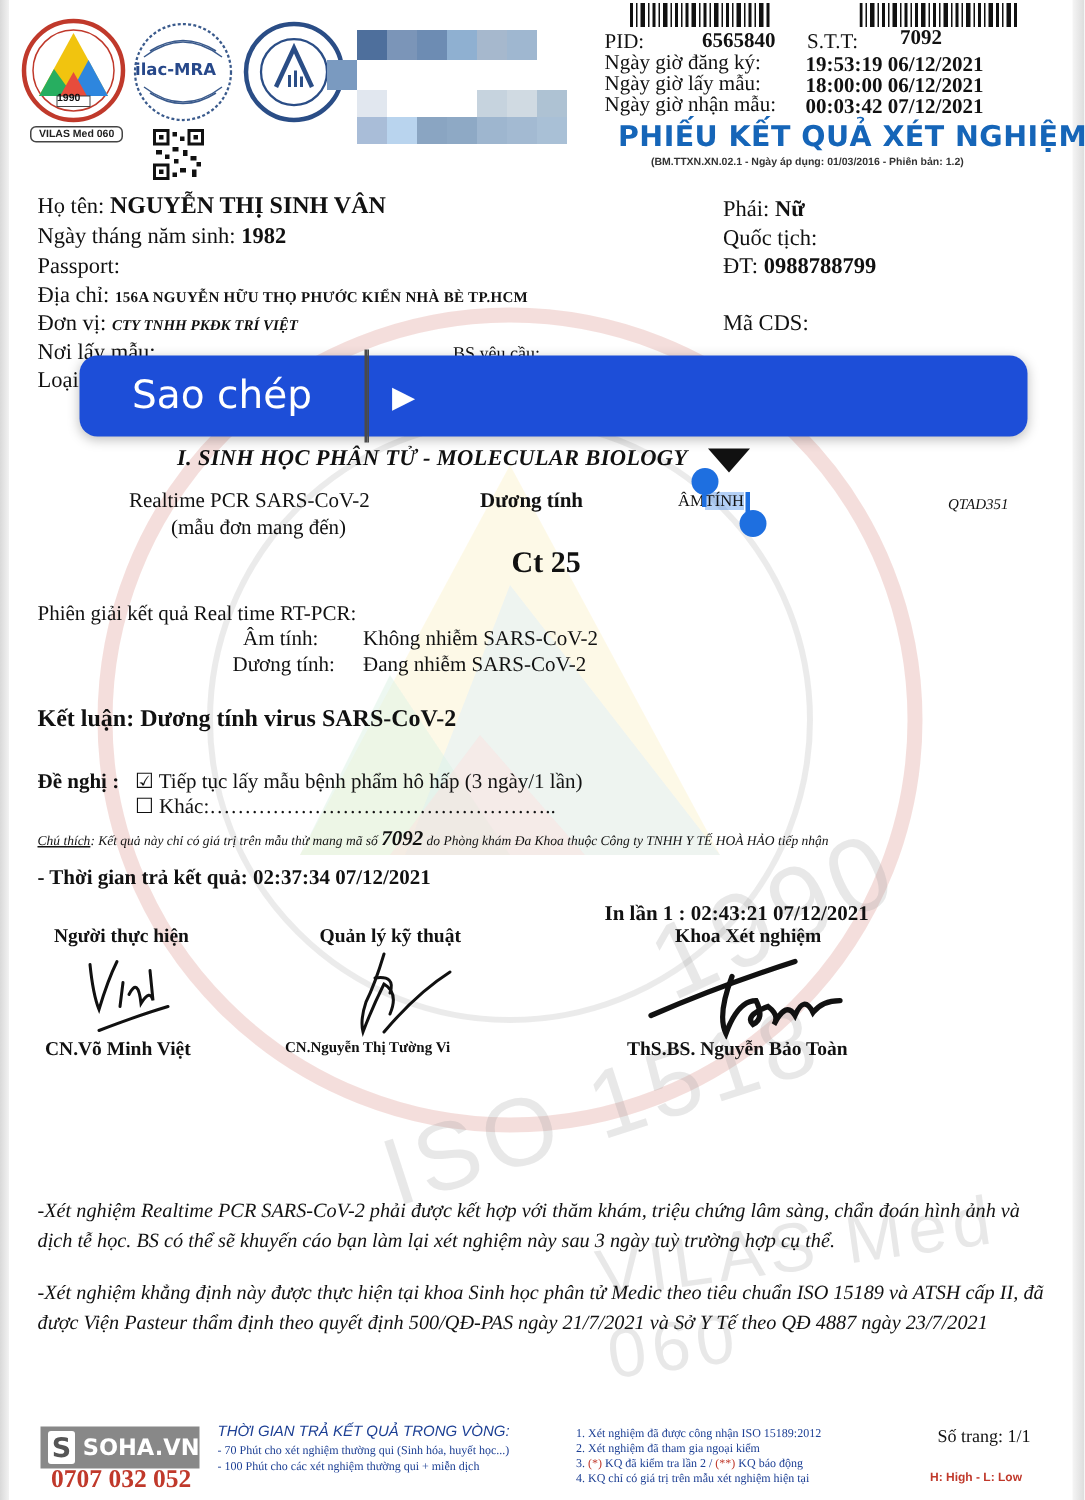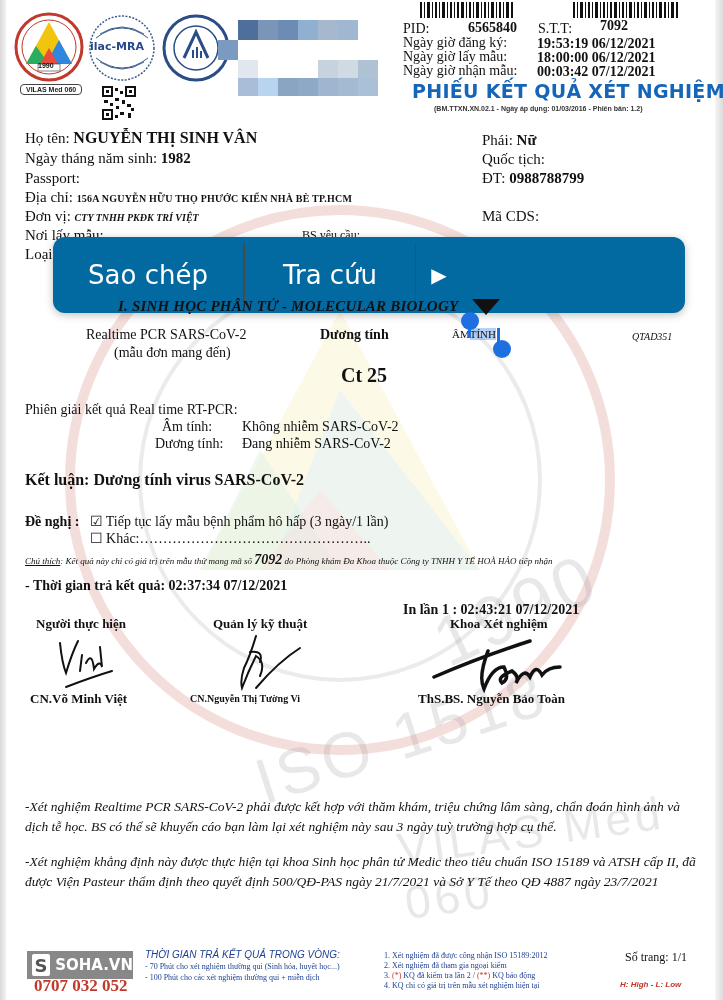--- a/index.html
+++ b/index.html
@@ -54,22 +54,22 @@
   }
 
   
   .pt { font-size: 15px; line-height: 18px; white-space: nowrap; }
   .pt b { font-weight: bold; }
   .addr-val { font-size: 10px; font-weight: bold; letter-spacing: 0.2px; }
   .unit-val { font-size: 10px; font-weight: bold; font-style: italic; }
 
   
   .ctx {
-    position: absolute; left: 53px; top: 237px; width: 632px; height: 76px;
-    background: #0369a1; border-radius: 12px; display: flex; align-items: center;
+    position: absolute; left: 53px; top: 237px; width: 632px; height: 54px;
+    background: #1d4ed8; border-radius: 12px; display: flex; align-items: center;
     font-family: "DejaVu Sans", "Liberation Sans", sans-serif; color: #fff; font-size: 26px;
     box-shadow: 0 2px 8px rgba(0,0,0,0.25);
   }
   .ctx-item { height: 62px; display: flex; align-items: center; justify-content: center; cursor: pointer; }
   .ctx-sep { width: 1px; height: 62px; background: #4a4a4a; }
   .ctx-arrow {
     position: absolute; left: 472px; top: 299px; width: 0; height: 0;
     border-left: 14px solid transparent; border-right: 14px solid transparent;
     border-top: 16px solid #111;
   }
@@ -314,21 +314,20 @@
 <div class="abs pt" style="left:482px;top:169px;">
   <span>ĐT:</span>
   <b>0988788799</b>
 </div>
 <div class="abs pt" style="left:482px;top:207px;">Mã CDS:</div>
 
 <div class="ctx">
   <div class="ctx-item" style="width:190px;">Sao chép</div>
   <div class="ctx-sep"></div>
   <div class="ctx-sep"></div>
-  <div class="ctx-item" style="width:170px;">Tra cứu</div>
   <div class="ctx-sep"></div>
   <div class="ctx-item" style="width:46px;font-size:20px;">▶</div>
 </div>
 <div class="ctx-arrow"></div>
 
 <div class="abs section-title">I. SINH HỌC PHÂN TỬ - MOLECULAR BIOLOGY</div>
 
 <div class="abs pt" style="left:86px;top:326px;font-size:14px;">Realtime PCR SARS-CoV-2</div>
 <div class="abs pt" style="left:114px;top:344px;font-size:14px;">(mẫu đơn mang đến)</div>
 <div class="abs pt" style="left:320px;top:326px;font-size:14px;font-weight:bold;">Dương tính</div>
@@ -428,13 +427,13 @@
   <span>3.</span>
   <span style="color:#c0392b;">(*)</span>
   <span>KQ đã kiểm tra lần 2</span>
   <span>/</span>
   <span style="color:#c0392b;">(**)</span>
   <span>KQ báo động</span>
 </div>
 <div class="abs footer-small" style="left:384px;top:981px;">4. KQ chỉ có giá trị trên mẫu xét nghiệm hiện tại</div>
 
 <div class="abs" style="left:625px;top:950px;font-size:12px;white-space:nowrap;">Số trang: 1/1</div>
-<div class="abs" style="left:620px;top:980px;font-size:8px;font-weight:bold;font-style:italic;color:#c0392b;font-family:'Liberation Sans',sans-serif;white-space:nowrap;">H: High - L: Low</div>
+<div class="abs" style="left:620px;top:980px;font-size:8px;font-weight:bold;color:#c0392b;font-family:'Liberation Sans',sans-serif;white-space:nowrap;">H: High - L: Low</div>
 
 </body></html>

